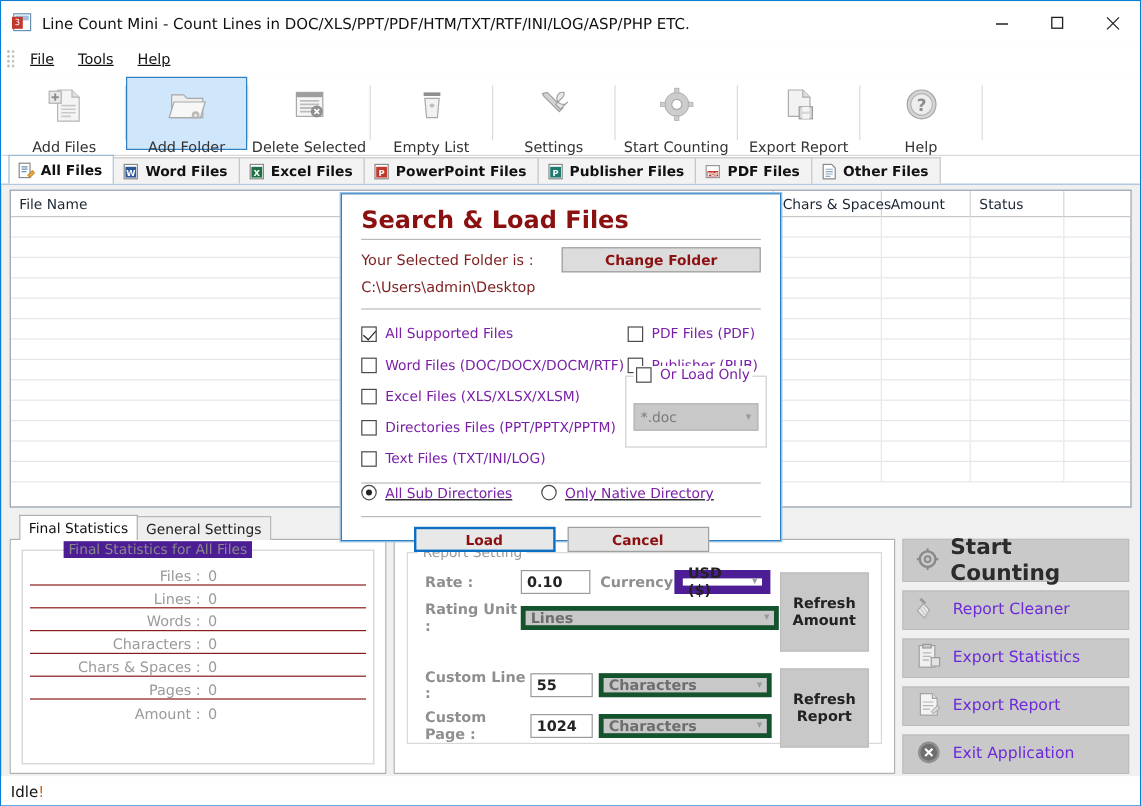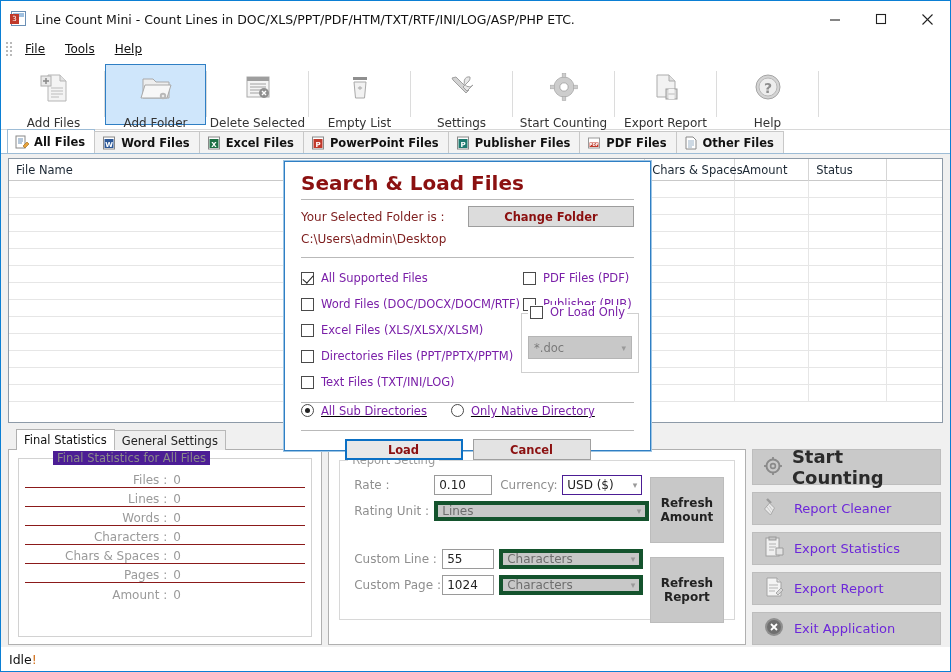--- a/index.html
+++ b/index.html
@@ -148,21 +148,21 @@
   .flabel { font-size:12px; color:#8f8f8f; }
   .tinput {
     border:1px solid #9a9a9a; background:#ffffff; height:20px; font-size:12px;
     color:#222; padding:0 4px; display:flex; align-items:center;
   }
   .tcombo {
     border:4px solid #14532d; background:#c8c8c8; height:20px; font-size:12px;
     color:#6e6e6e; padding:0 4px; display:flex; align-items:center;
     justify-content:space-between;
   }
-  .tcombo.light { background:#ffffff; color:#222; border:1px solid #4c1d95; }
+  .tcombo.light { background:#ffffff; color:#222; border:7px solid #4c1d95; }
   .chev { color:#9a9a9a; font-size:9px; margin-left:6px; }
   .refreshbtn {
     background:#c8c8c8; border:1px solid #bcbcbc; width:74px;
     display:flex; flex-direction:column; align-items:center; justify-content:center;
     font-size:12px; font-weight:bold; color:#222; line-height:14px; text-align:center;
   }
   
   .actions { flex:1 1 auto; display:flex; flex-direction:column; gap:7px; margin-top:20px; padding-right:2px;}
   .abtn {
     background:#c9c9c9; border:1px solid #bdbdbd; height:33px;
@@ -636,21 +636,21 @@
             </div>
         </div>
       </div>
     </div>
 
     <div class="reportpanel">
       <div class="rgroup">
         <div class="rlabel">Report Setting</div>
 
         <div style="display:flex;">
-          <div style="flex:1 1 auto;">
+          <div style="flex:1 1 auto;font-weight:bold;">
             <div class="frow">
               <div class="flabel" style="width:80px">Rate :</div>
               <div class="tinput" style="width:58px">0.10</div>
               <div class="flabel" style="width:62px;margin-left:8px">Currency:</div>
               <div class="tcombo light" style="width:80px">
                 <span>USD ($)</span>
                 <span class="chev">▾</span>
               </div>
             </div>
             <div class="frow">

